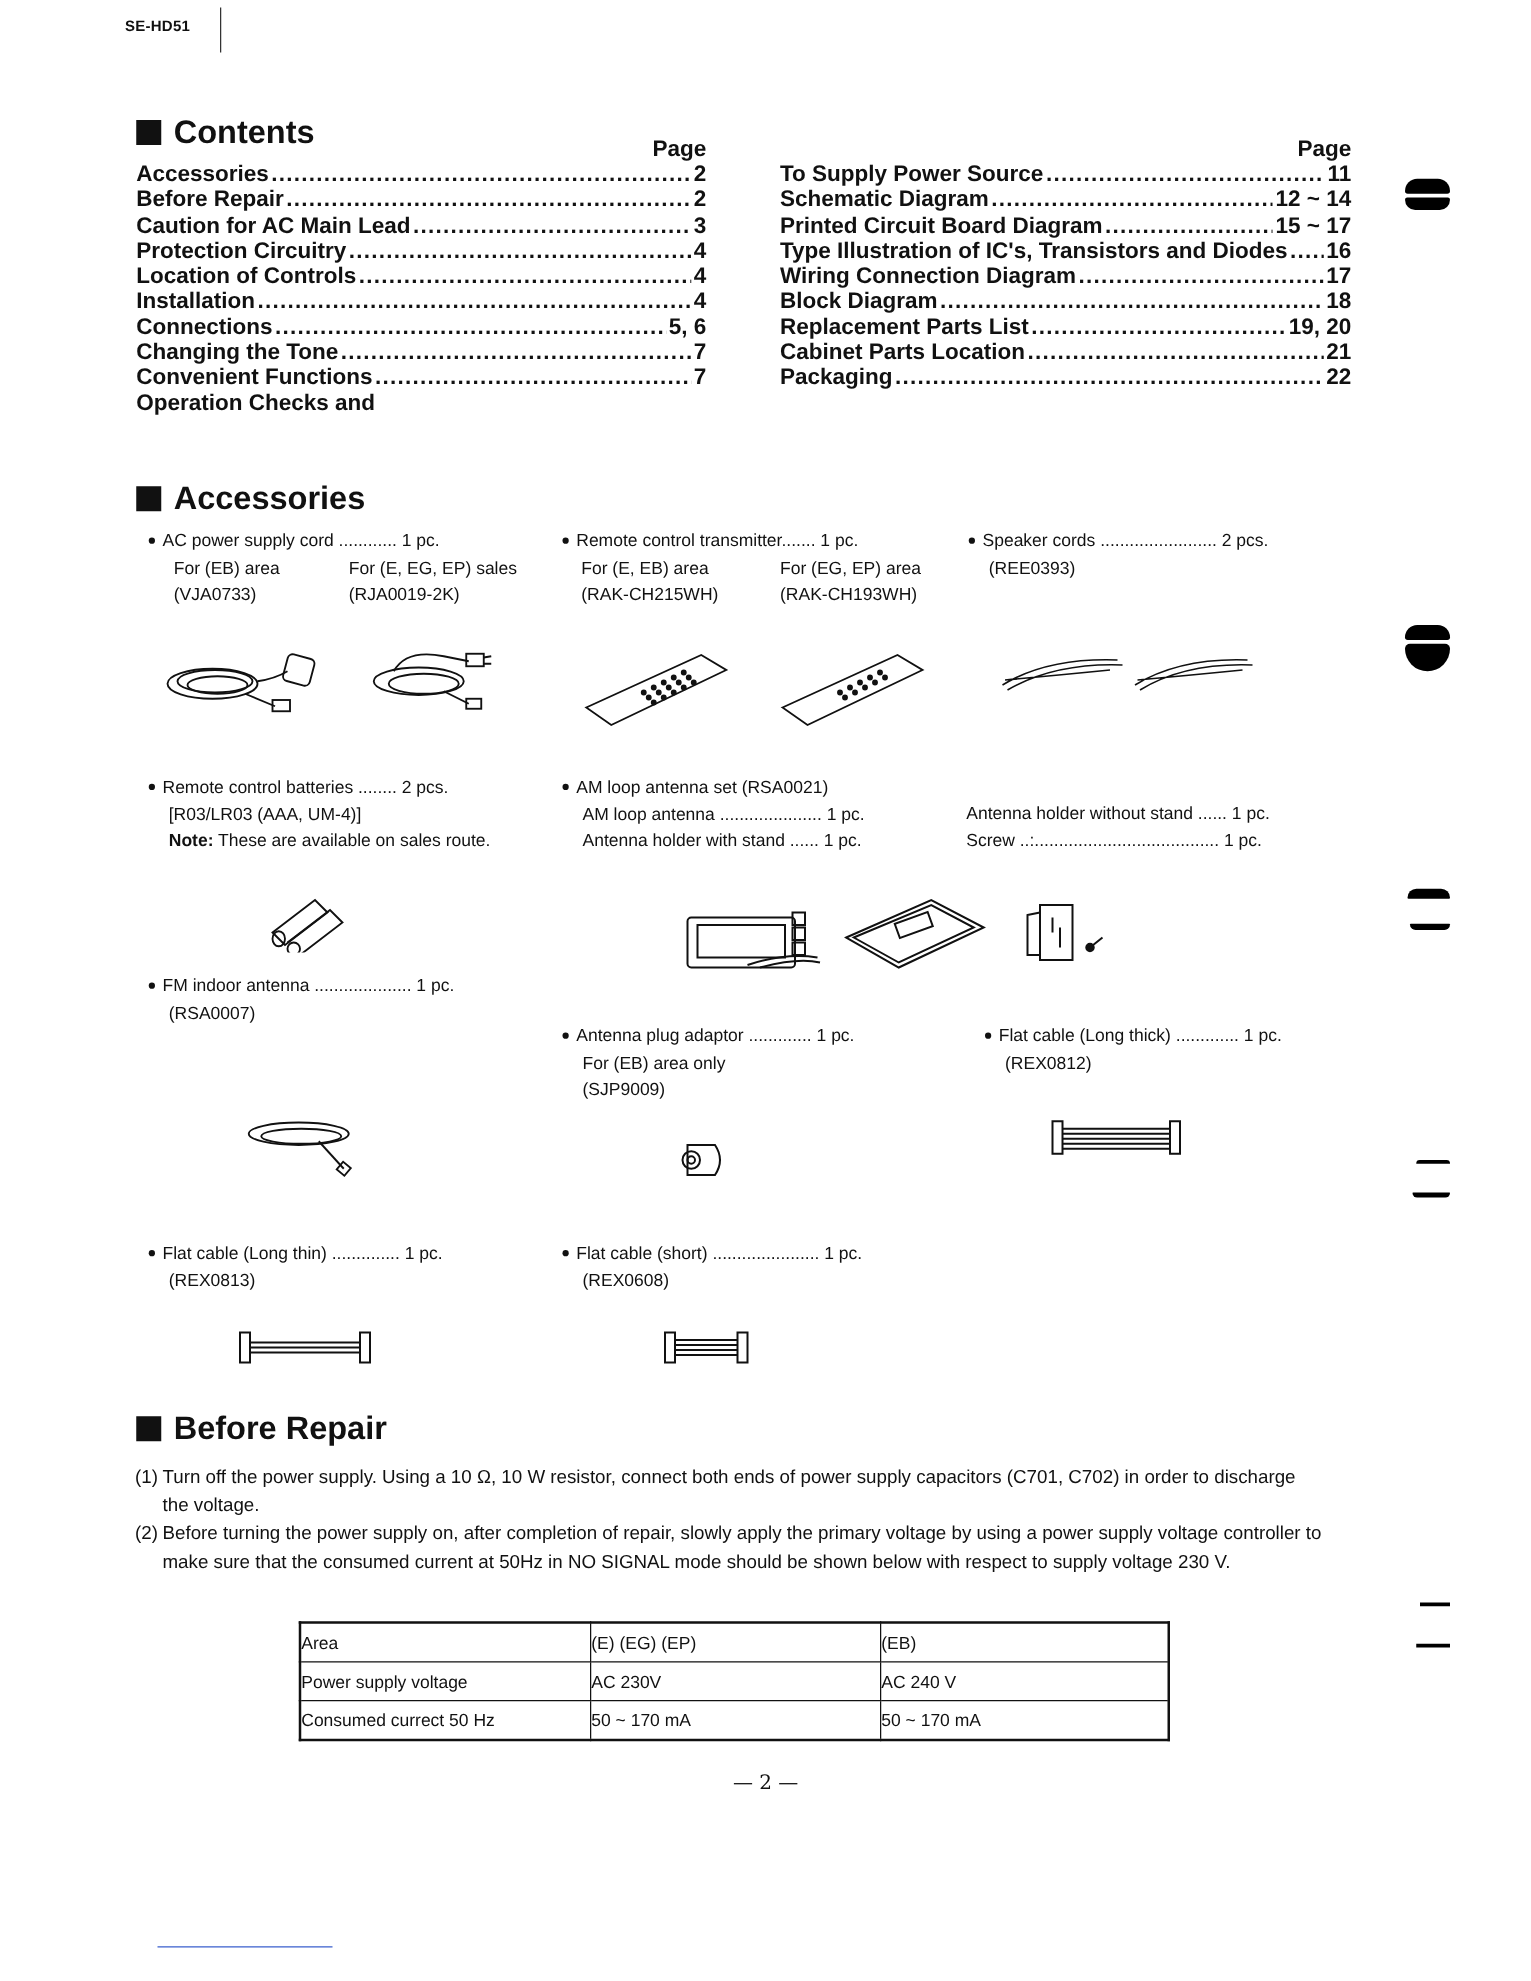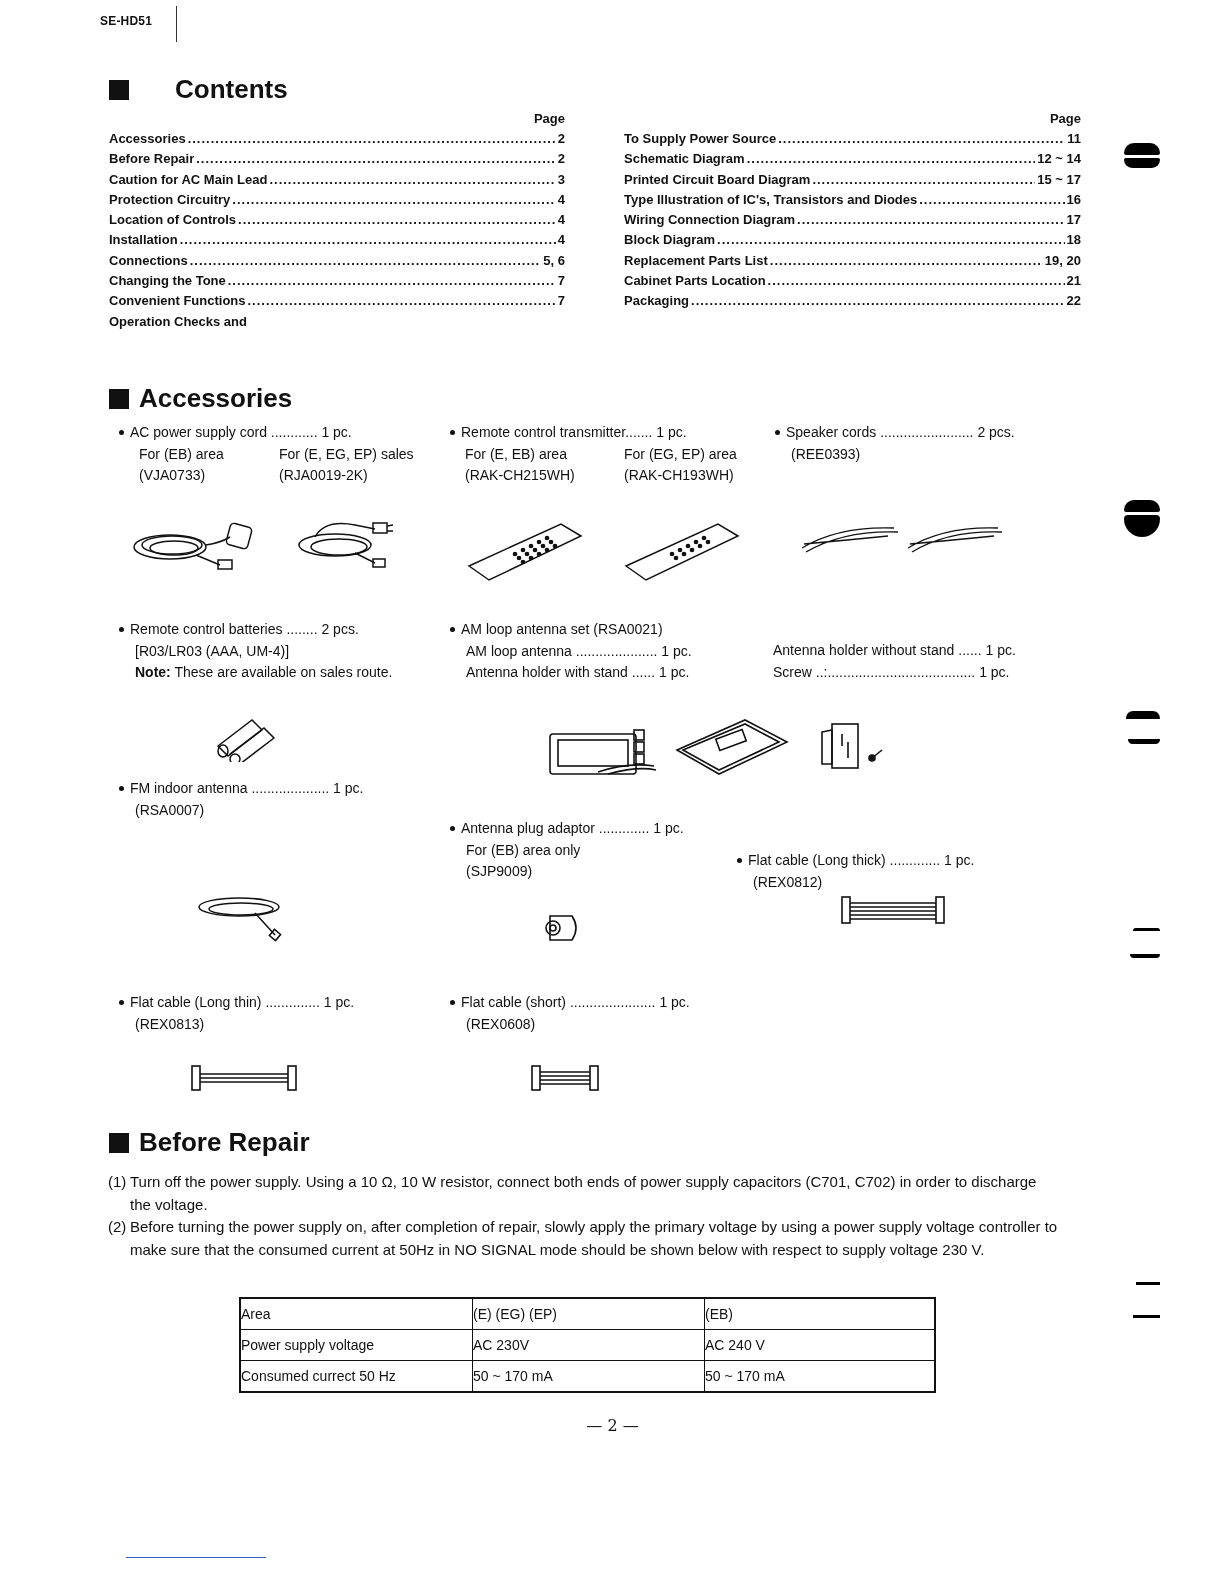--- a/index.html
+++ b/index.html
@@ -2,21 +2,21 @@
 <html><head>
 <meta charset="utf-8">
 <style>
   html, body { margin: 0; padding: 0; background: #fff; }
   body { width: 1225px; height: 1585px; position: relative; overflow: hidden; color: #111; font-family: "Liberation Sans", sans-serif; }
   .abs { position: absolute; }
   .model { left: 68px; top: 14px; font-weight: bold; font-size: 12px; letter-spacing: 0.2px; margin-left: 32px; }
   .model-rule { left: 176px; top: 6px; width: 1px; height: 36px; background: #333; }
   .section-title { font-weight: bold; font-size: 26px; display: flex; align-items: center; }
   .section-title .sq { width: 20px; height: 20px; background: #111; margin-right: 10px; display: inline-block; }
-  .toc { font-weight: bold; font-size: 13px; }
+  .toc { font-weight: bold; font-size: 18px; }
   .toc .page-hdr { text-align: right; height: 20px; line-height: 20px; }
   .toc-row { display: flex; align-items: baseline; height: 20.3px; line-height: 20.3px; white-space: nowrap; }
   .toc-row .lbl { flex: 0 0 auto; }
   .toc-row .dots { flex: 1 1 auto; overflow: hidden; margin: 0 2px; letter-spacing: 1px; }
   .toc-row .dots::before { content: "................................................................................................................................................................................................"; font-weight: bold; }
   .toc-row .pg { flex: 0 0 auto; }
   .toc-row.indent .lbl { padding-left: 22px; }
   .acc { font-size: 14px; line-height: 21.5px; }
   .acc .bullet-line { white-space: nowrap; }
   .acc .bullet { display: inline-block; width: 5px; height: 5px; border-radius: 50%; background: #111; margin-right: 6px; vertical-align: middle; position: relative; top: -1px; }
@@ -34,21 +34,21 @@
   .pagenum { left: 0; width: 1225px; top: 1416px; text-align: center; font-family: "DejaVu Serif", serif; font-size: 16px; }
   .edge-mark { position: absolute; background: #000; }
   .footer-link { left: 126px; top: 1557px; width: 140px; height: 1px; background: #3a5fcd; }
 </style>
 </head>
 <body>
 
 <div class="abs model">SE-HD51</div>
 <div class="abs model-rule"></div>
 
-<div class="abs section-title" style="left:109px; top:74px;gap:36px;">
+<div class="abs section-title" style="left:109px; top:90px;">
   <span class="sq"></span>
   <span>Contents</span>
 </div>
 
 <div class="abs toc" style="left:109px; top:109px; width:456px;">
   <div class="page-hdr">Page</div>
   <div id="toc-left-rows">
       <div class="toc-row">
         <span class="lbl">Accessories</span>
         <span class="dots"></span>
@@ -309,21 +309,21 @@
 
 <div class="abs acc" style="left:119px; top:778px;">
   <div class="bullet-line"><span class="bullet"></span><span>FM indoor antenna .................... 1 pc.</span></div>
   <div class="sub">(RSA0007)</div>
 </div>
 <div class="abs acc" style="left:450px; top:818px;">
   <div class="bullet-line"><span class="bullet"></span><span>Antenna plug adaptor ............. 1 pc.</span></div>
   <div class="sub">For (EB) area only</div>
   <div class="sub">(SJP9009)</div>
 </div>
-<div class="abs acc" style="left:737px; top:818px;margin-top:32px;">
+<div class="abs acc" style="left:788px; top:818px;">
   <div class="bullet-line"><span class="bullet"></span><span>Flat cable (Long thick) ............. 1 pc.</span></div>
   <div class="sub">(REX0812)</div>
 </div>
 
 <div class="abs illus" style="left:195px; top:893px;">
   <svg width="95" height="50" viewBox="0 0 95 50" fill="none" stroke="#111" stroke-width="1.5">
     <ellipse cx="44" cy="14" rx="40" ry="9"></ellipse>
       <ellipse cx="46" cy="16" rx="32" ry="6"></ellipse>
     <path d="M60 20 L80 42"></path>
       <rect x="76" y="38" width="8" height="8" transform="rotate(40 80 42)"></rect>

